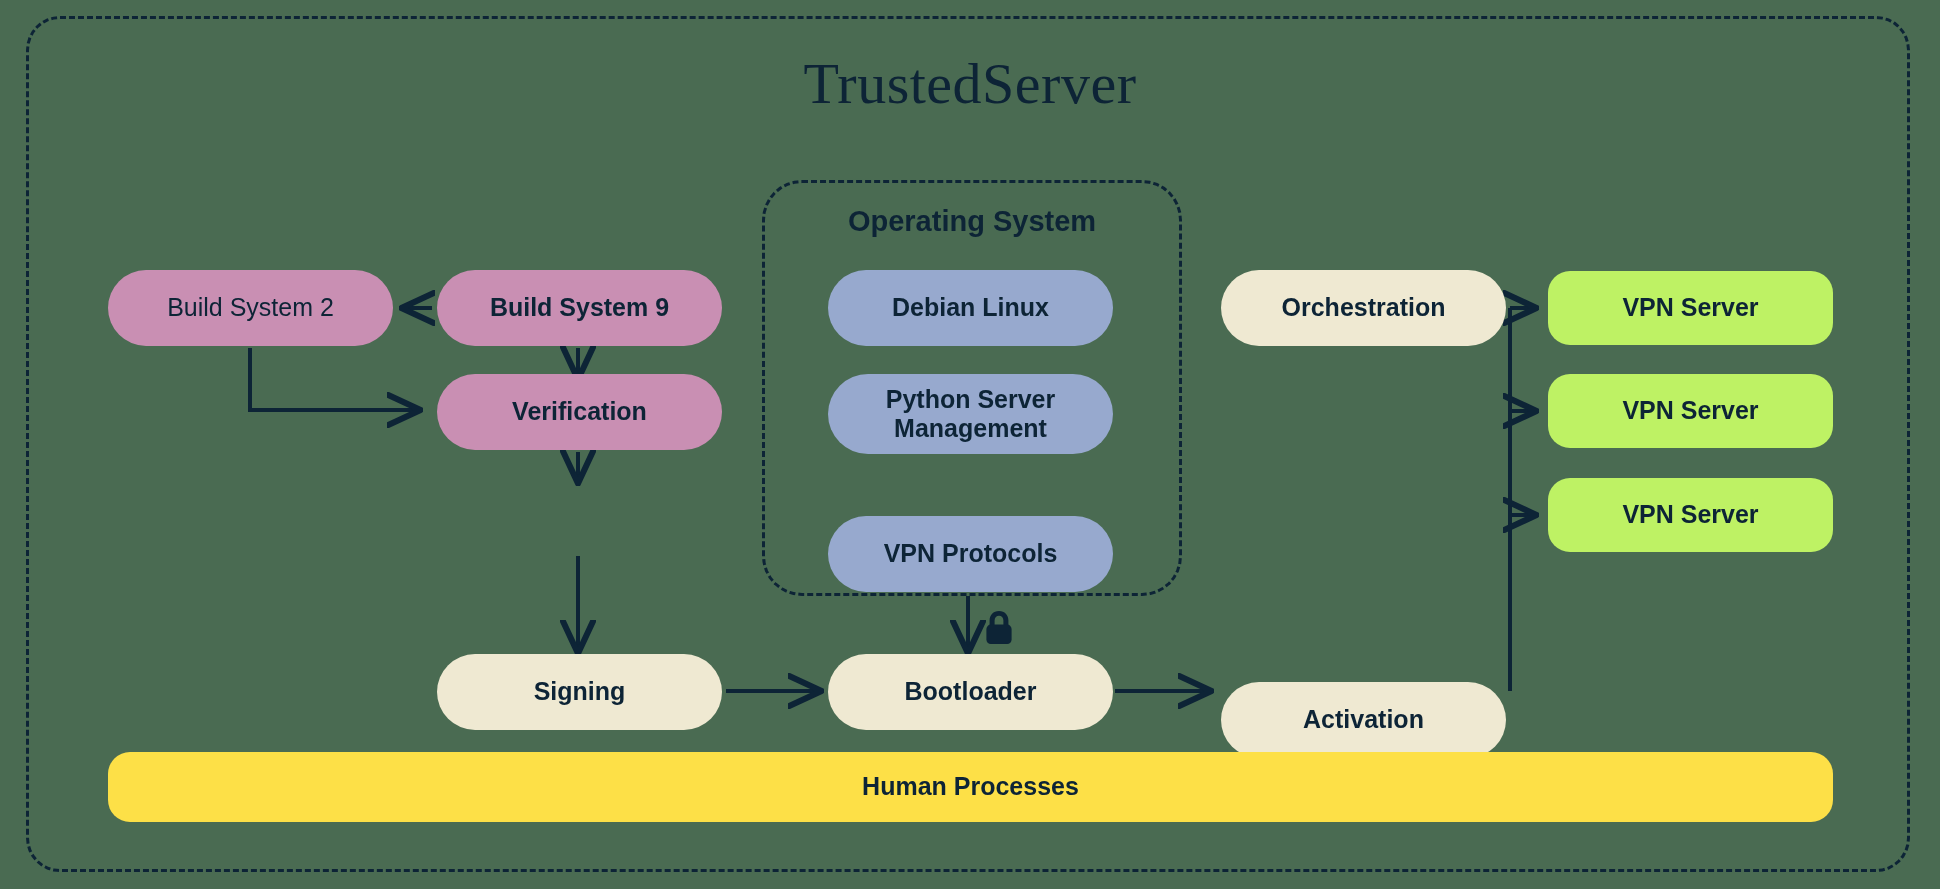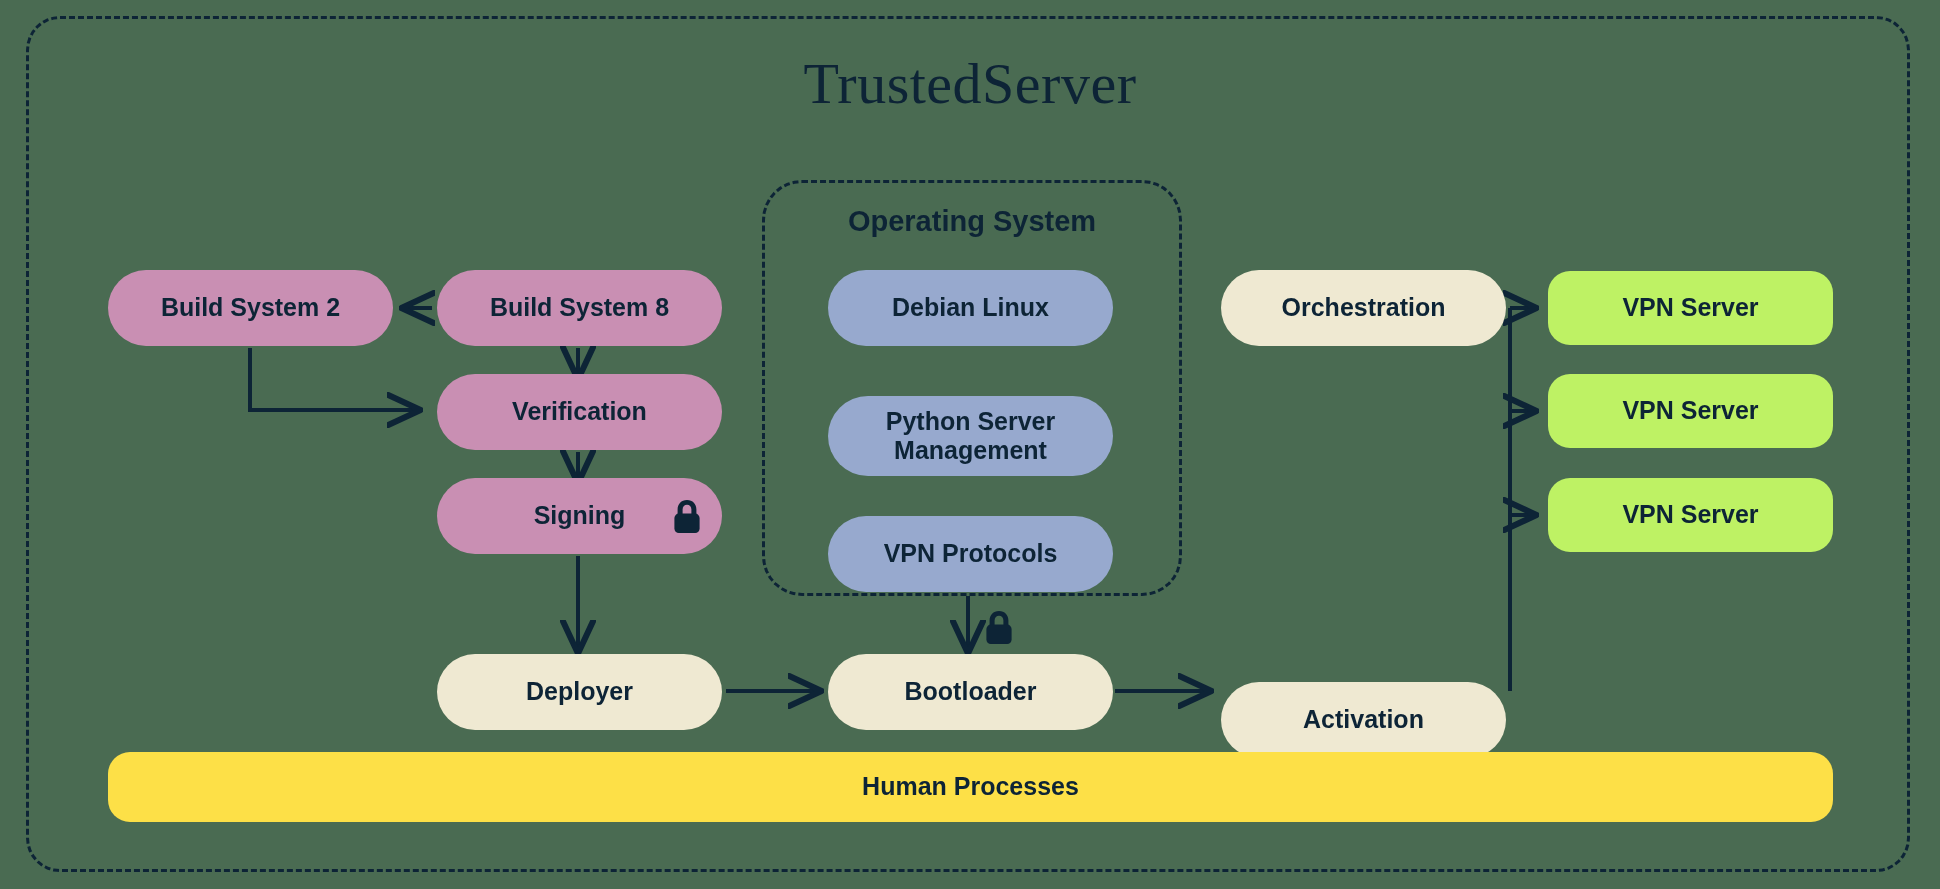--- a/index.html
+++ b/index.html
@@ -61,21 +61,21 @@
     color: #0d2436;
   }
   .node {
     position: absolute;
     display: flex;
     align-items: center;
     justify-content: center;
     box-sizing: border-box;
     color: #0d2436;
     font-size: 25px;
-    font-weight: 700;
+    font-weight: 400;
     text-align: center;
     line-height: 1.18;
     padding: 0 14px;
   }
   .node.pink   { background: #c98fb3; border-radius: 999px; }
   .node.blue   { background: #97a9ce; border-radius: 999px; }
   .node.cream  { background: #efe9d2; border-radius: 999px; font-weight: 700; }
   .node.teal   { background: #bef264; border-radius: 22px; font-weight: 700; }
   .node.green  { background: #fde047; border-radius: 22px; font-weight: 600; text-align: right; }
   .node.bold   { font-weight: 700; }
@@ -128,40 +128,33 @@
   </svg>
 
   <div class="os-group"></div>
   <div class="os-group-title">Operating System</div>
 
   <div class="node pink" style="left:108px; top:270px; width:285px; height:76px;">
     <span>Build System 2</span>
   </div>
 
   <div class="node pink bold" style="left:437px; top:270px; width:285px; height:76px;">
-    <span>Build System 8</span>
+    <span>Build System 9</span>
   </div>
 
   <div class="node pink bold" style="left:437px; top:374px; width:285px; height:76px;">
     <span>Verification</span>
   </div>
 
-  <div class="node pink bold" style="left:437px; top:478px; width:285px; height:76px;">
-    <span>Signing</span>
-    <svg class="lock-icon lock-in-node" viewBox="0 0 34 38" xmlns="http://www.w3.org/2000/svg">
-      <path d="M17 3 C11.2 3 7.6 7.2 7.6 12.4 L7.6 18 L12.6 18 L12.6 12.4 C12.6 9.5 14.5 7.8 17 7.8 C19.5 7.8 21.4 9.5 21.4 12.4 L21.4 18 L26.4 18 L26.4 12.4 C26.4 7.2 22.8 3 17 3 Z" fill="#0d2436"></path>
-      <rect x="4.4" y="16.6" width="25.2" height="19.4" rx="4.4" fill="#0d2436"></rect>
-    </svg>
-  </div>
 
   <div class="node blue bold" style="left:828px; top:270px; width:285px; height:76px;">
     <span>Debian Linux</span>
   </div>
 
-  <div class="node blue bold" style="left:828px; top:374px; width:285px; height:80px;margin-top:22px;">
+  <div class="node blue bold" style="left:828px; top:374px; width:285px; height:80px;">
     <span>Python Server Management</span>
   </div>
 
   <div class="node blue bold" style="left:828px; top:484px; width:285px; height:76px;margin-top:32px;">
     <span>VPN Protocols</span>
   </div>
 
   <svg class="lock-icon" style="left:982px; top:608px;" viewBox="0 0 34 38" xmlns="http://www.w3.org/2000/svg">
     <path d="M17 3 C11.2 3 7.6 7.2 7.6 12.4 L7.6 18 L12.6 18 L12.6 12.4 C12.6 9.5 14.5 7.8 17 7.8 C19.5 7.8 21.4 9.5 21.4 12.4 L21.4 18 L26.4 18 L26.4 12.4 C26.4 7.2 22.8 3 17 3 Z" fill="#0d2436"></path>
     <rect x="4.4" y="16.6" width="25.2" height="19.4" rx="4.4" fill="#0d2436"></rect>
@@ -177,21 +170,21 @@
 
   <div class="node teal" style="left:1548px; top:374px; width:285px; height:74px;">
     <span>VPN Server</span>
   </div>
 
   <div class="node teal" style="left:1548px; top:478px; width:285px; height:74px;">
     <span>VPN Server</span>
   </div>
 
   <div class="node cream" style="left:437px; top:654px; width:285px; height:76px;">
-    <span>Deployer</span>
+    <span>Signing</span>
   </div>
 
   <div class="node cream" style="left:828px; top:654px; width:285px; height:76px;">
     <span>Bootloader</span>
   </div>
 
   <div class="node cream" style="left:1221px; top:654px; width:285px; height:76px;margin-top:28px;">
     <span>Activation</span>
   </div>
 

